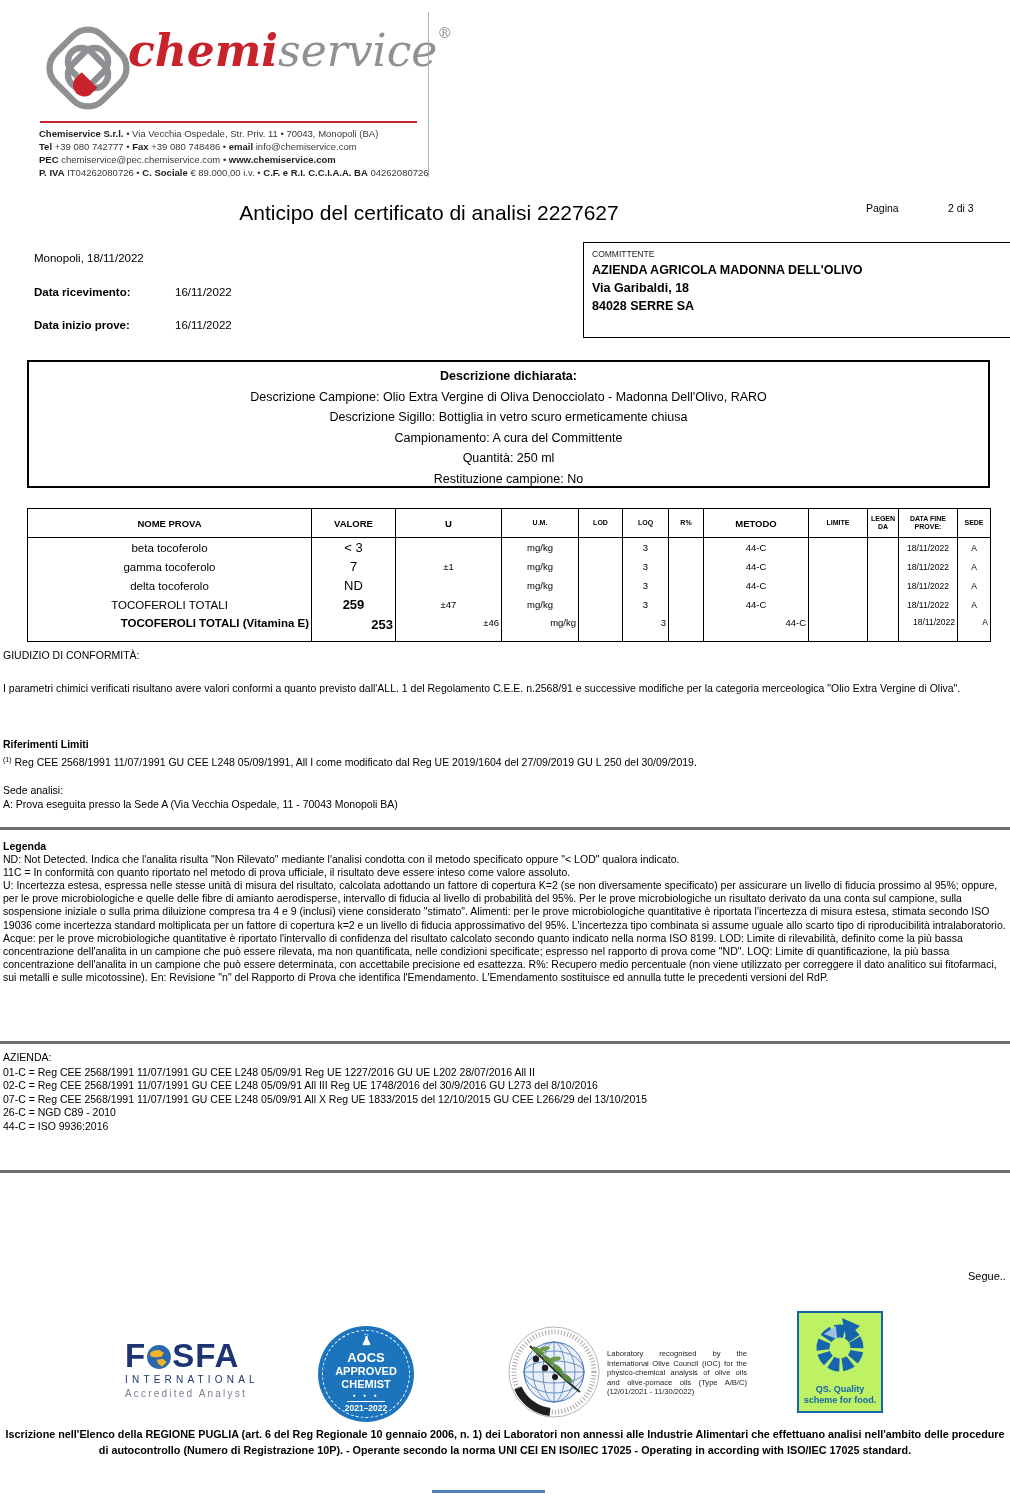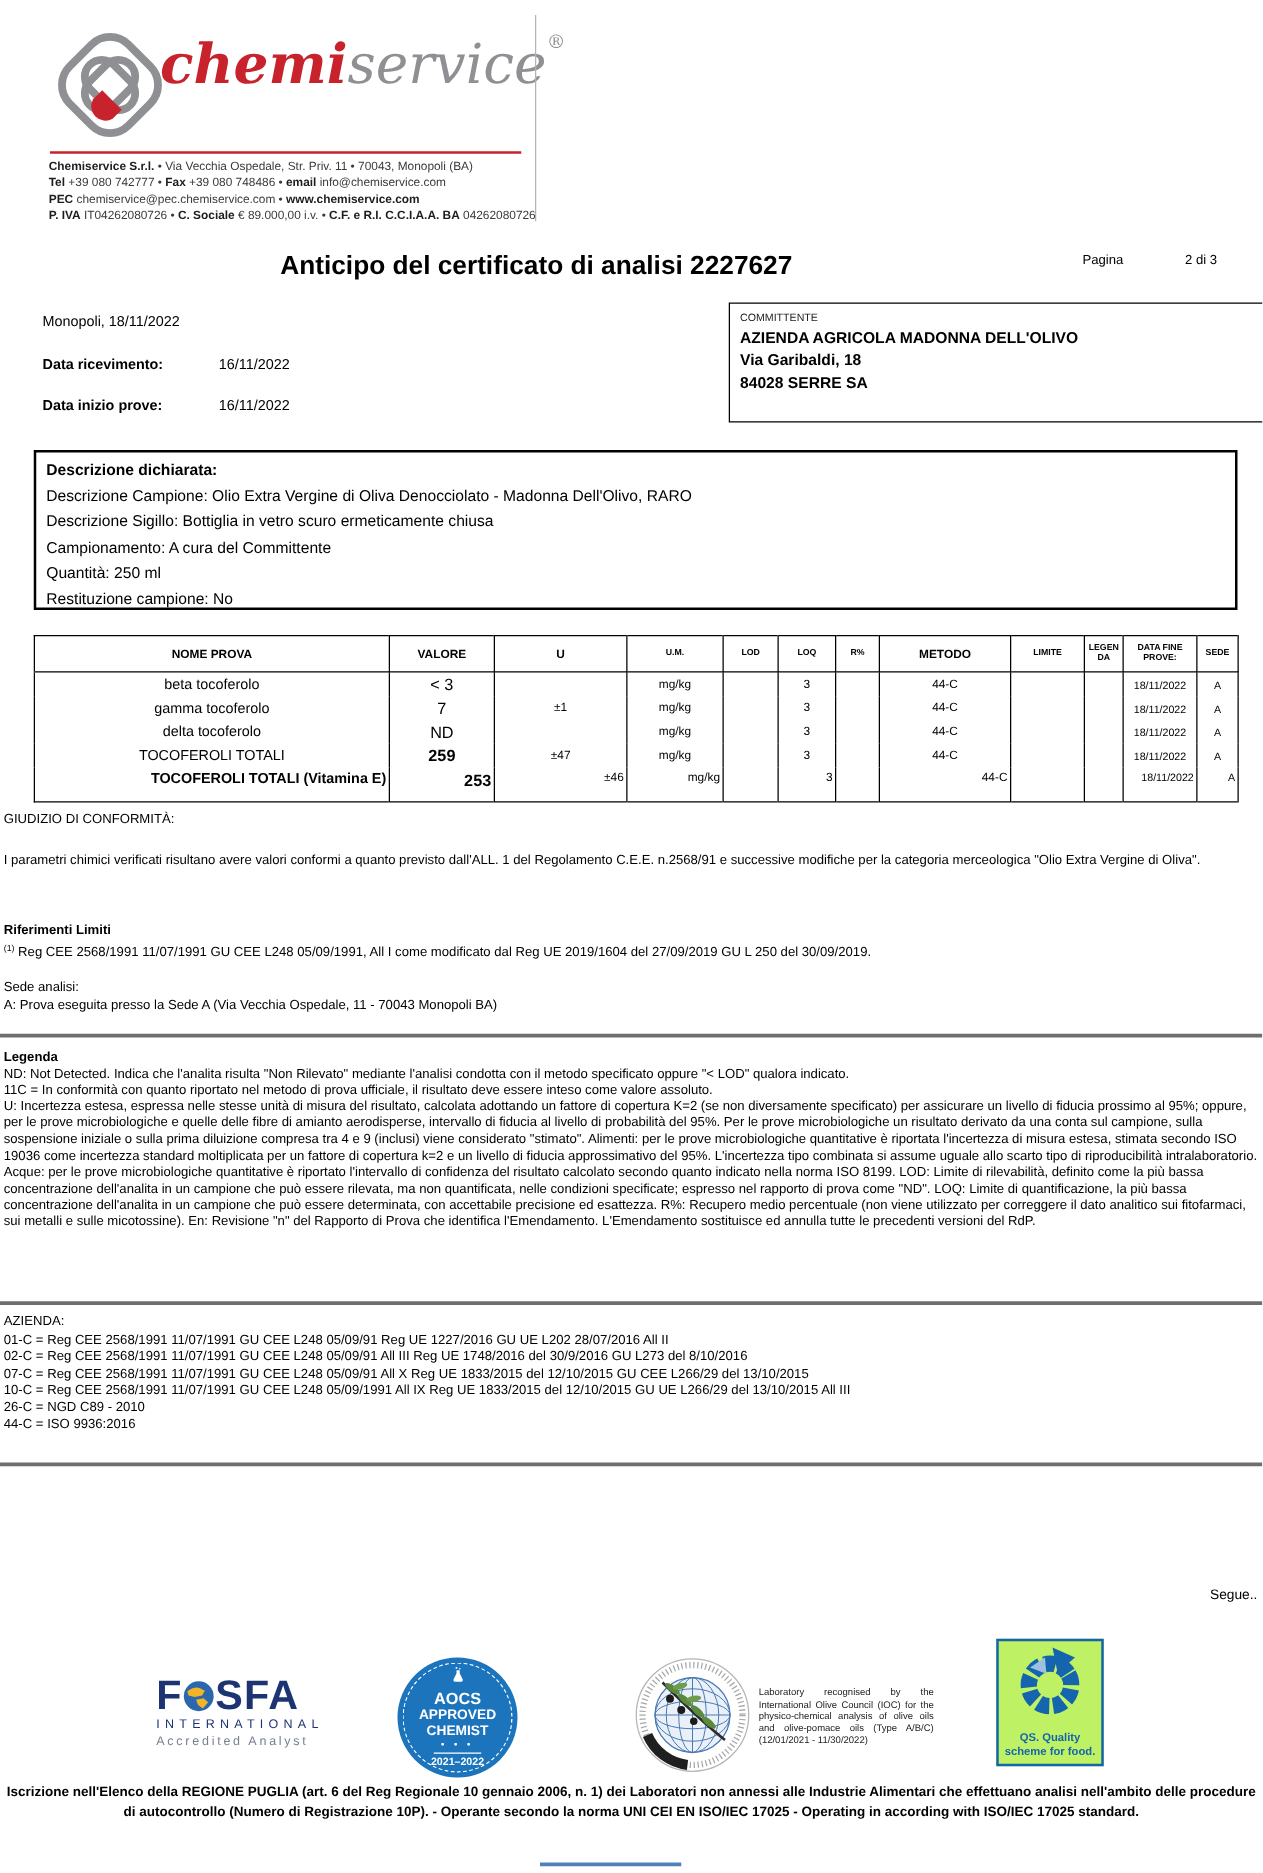--- a/index.html
+++ b/index.html
@@ -13,36 +13,36 @@
   .brand .chemi{color:#c8232c;font-weight:bold;}
   .brand .service{color:#8e9093;}
   .brand .reg{font-size:15px;color:#8e9093;vertical-align:28px;font-style:normal;}
   .red-rule{position:absolute;left:40px;top:121px;width:377px;height:2px;background:#c8232c;}
   .addr{position:absolute;left:39px;top:127px;font-size:9.5px;line-height:13px;color:#3a3a3a;white-space:nowrap;}
   .addr b{color:#1d1d1d;}
   .head-vline{position:absolute;left:428px;top:12px;width:1px;height:165px;background:#b3b3b3;}
 
   
   .doc-title{position:absolute;left:0;top:201px;width:858px;text-align:center;
-             font-size:21px;font-weight:bold;}
+             font-size:21px;font-weight:normal;}
   .pg-label{position:absolute;left:866px;top:202px;font-size:10.5px;}
   .pg-value{position:absolute;left:948px;top:202px;font-size:10.5px;}
 
   
   .place-date{position:absolute;left:34px;top:252px;font-size:11.5px;}
   .meta-label{position:absolute;left:34px;font-size:11.5px;font-weight:bold;}
   .meta-value{position:absolute;left:175px;font-size:11.5px;}
 
   .committente-box{position:absolute;left:583px;top:242px;width:418px;height:82px;
                    border:1px solid #000;padding:6px 8px;}
   .committente-box .lbl{font-size:8.5px;color:#222;margin-bottom:2px;}
   .committente-box .ln{font-size:12.5px;font-weight:bold;line-height:18px;}
 
   .descr-box{position:absolute;left:27px;top:360px;width:943px;height:116px;
-             border:2px solid #000;padding:4px 8px;font-size:12.5px;line-height:20.5px;}
+             border:2px solid #000;padding:4px 8px;font-size:12.5px;line-height:20.5px;text-align:center;}
   .descr-box .t{font-weight:bold;}
 
   
   .results{position:absolute;left:27px;top:508px;}
   table.res{table-layout:fixed;width:963px;border-collapse:collapse;border:1px solid #000;}
   table.res th{border-right:1px solid #000;border-bottom:1px solid #000;text-align:center;
                vertical-align:middle;font-weight:bold;padding:2px 1px;height:24px;}
   table.res th.big{font-size:9.5px;}
   table.res th.small{font-size:7px;line-height:8px;}
   table.res th.brk{word-break:break-all;}
@@ -268,21 +268,20 @@
   <div class="sec" style="top:866px;width:1005px;">11C = In conformità con quanto riportato nel metodo di prova ufficiale, il risultato deve essere inteso come valore assoluto.</div>
   <div class="leg-body">U: Incertezza estesa, espressa nelle stesse unità di misura del risultato, calcolata adottando un fattore di copertura K=2 (se non diversamente specificato) per assicurare un livello di fiducia prossimo al 95%; oppure, per le prove microbiologiche e quelle delle fibre di amianto aerodisperse, intervallo di fiducia al livello di probabilità del 95%.   Per le prove microbiologiche un risultato derivato da una conta sul campione, sulla sospensione iniziale o sulla prima diluizione compresa tra 4 e 9 (inclusi) viene considerato "stimato". Alimenti: per le prove microbiologiche quantitative è riportata l'incertezza di misura estesa, stimata secondo ISO 19036 come incertezza standard moltiplicata per un fattore di copertura k=2 e un livello di fiducia approssimativo del 95%. L'incertezza tipo combinata si assume uguale allo scarto tipo di riproducibilità intralaboratorio. Acque: per le prove microbiologiche quantitative è riportato l'intervallo di confidenza del risultato calcolato secondo quanto indicato nella norma ISO 8199. LOD: Limite di rilevabilità, definito come la più bassa concentrazione dell'analita in un campione che può essere rilevata, ma non quantificata, nelle condizioni specificate; espresso nel rapporto di prova come "ND". LOQ: Limite di quantificazione, la più bassa concentrazione dell'analita in un campione che può essere determinata, con accettabile precisione ed esattezza. R%: Recupero medio percentuale (non viene utilizzato per correggere il dato analitico sui fitofarmaci, sui metalli e sulle micotossine). En: Revisione "n" del Rapporto di Prova che identifica l'Emendamento. L'Emendamento sostituisce ed annulla tutte le precedenti versioni del RdP.</div>
 
   <div class="divider" style="top:1041px;"></div>
 
   <div class="sec" style="top:1051px;">AZIENDA:</div>
   <div class="met-lines">
     <div>01-C = Reg CEE 2568/1991 11/07/1991 GU CEE L248 05/09/91 Reg UE 1227/2016 GU UE L202 28/07/2016 All II</div>
     <div>02-C = Reg CEE 2568/1991 11/07/1991 GU CEE L248 05/09/91 All III Reg UE 1748/2016 del 30/9/2016 GU L273 del 8/10/2016</div>
     <div>07-C = Reg CEE 2568/1991 11/07/1991 GU CEE L248 05/09/91 All X Reg UE 1833/2015 del 12/10/2015 GU CEE L266/29 del 13/10/2015</div>
-    <div>10-C = Reg CEE 2568/1991 11/07/1991 GU CEE L248 05/09/1991 All IX Reg UE 1833/2015 del 12/10/2015 GU UE L266/29 del 13/10/2015 All III</div>
     <div>26-C = NGD C89 - 2010</div>
     <div>44-C = ISO 9936:2016</div>
   </div>
 
   <div class="divider" style="top:1170px;"></div>
 
   <div class="segue">Segue..</div>
 
   <div class="fosfa">
     <div class="word"><span>F</span><svg width="26" height="26" viewBox="0 0 24 24">

